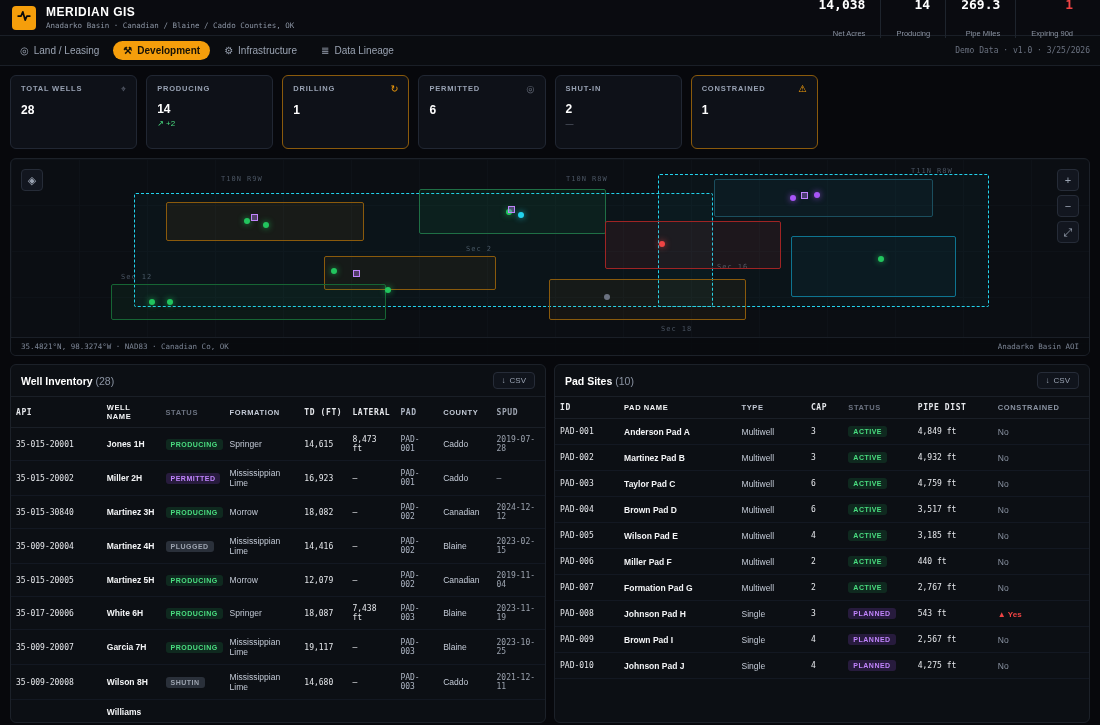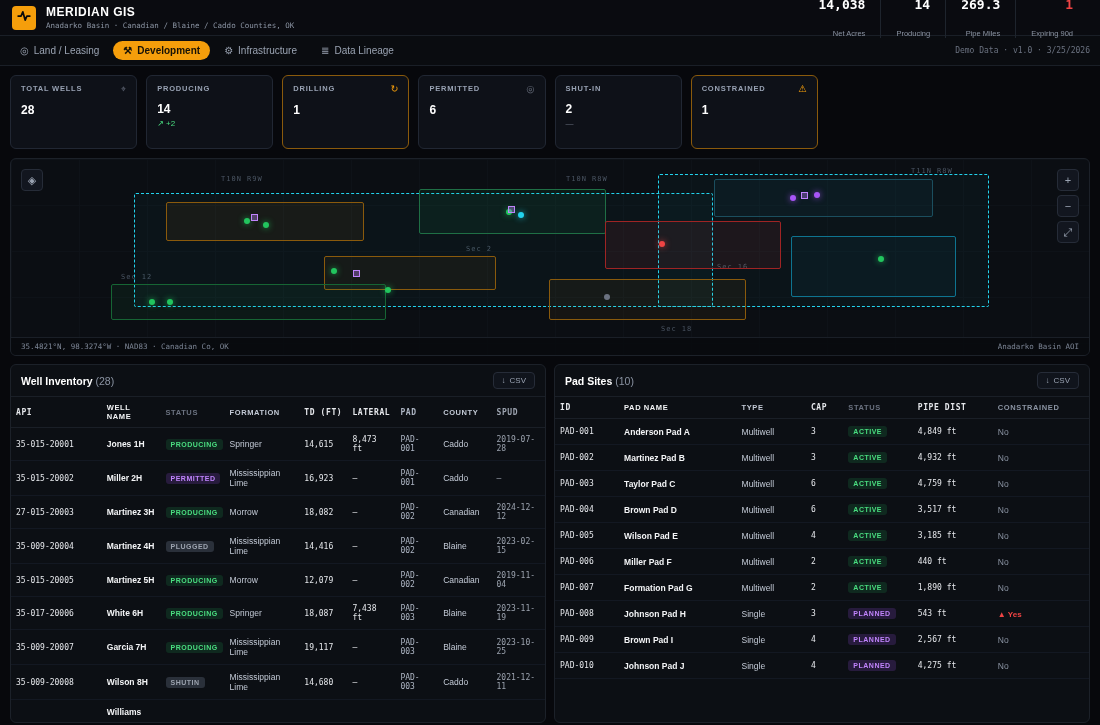--- a/index.html
+++ b/index.html
@@ -284,21 +284,21 @@
             <td class="c-name">Miller 2H</td>
             <td class="c-status"><span class="badge b-permitted">PERMITTED</span></td>
             <td class="c-formation">Mississippian Lime</td>
             <td class="c-td">16,923</td>
             <td class="c-lateral">—</td>
             <td class="c-pad">PAD-001</td>
             <td class="c-county">Caddo</td>
             <td class="c-spud">—</td>
           </tr>
           <tr>
-            <td class="c-api">27-015-20003</td>
+            <td class="c-api">35-015-30840</td>
             <td class="c-name">Martinez 3H</td>
             <td class="c-status"><span class="badge b-producing">PRODUCING</span></td>
             <td class="c-formation">Morrow</td>
             <td class="c-td">18,082</td>
             <td class="c-lateral">—</td>
             <td class="c-pad">PAD-002</td>
             <td class="c-county">Canadian</td>
             <td class="c-spud">2024-12-12</td>
           </tr>
           <tr>
@@ -448,21 +448,21 @@
             <td class="c-status"><span class="badge b-active">ACTIVE</span></td>
             <td class="c-pipe">440 ft</td>
             <td class="c-constrained">No</td>
           </tr>
           <tr>
             <td class="c-id">PAD-007</td>
             <td class="c-name">Formation Pad G</td>
             <td class="c-type">Multiwell</td>
             <td class="c-cap">2</td>
             <td class="c-status"><span class="badge b-active">ACTIVE</span></td>
-            <td class="c-pipe">1,890 ft</td>
+            <td class="c-pipe">2,767 ft</td>
             <td class="c-constrained">No</td>
           </tr>
           <tr>
             <td class="c-id">PAD-008</td>
             <td class="c-name">Johnson Pad H</td>
             <td class="c-type">Single</td>
             <td class="c-cap">3</td>
             <td class="c-status"><span class="badge b-planned">PLANNED</span></td>
             <td class="c-pipe">543 ft</td>
             <td class="c-constrained"><span class="warn">▲ Yes</span></td>

